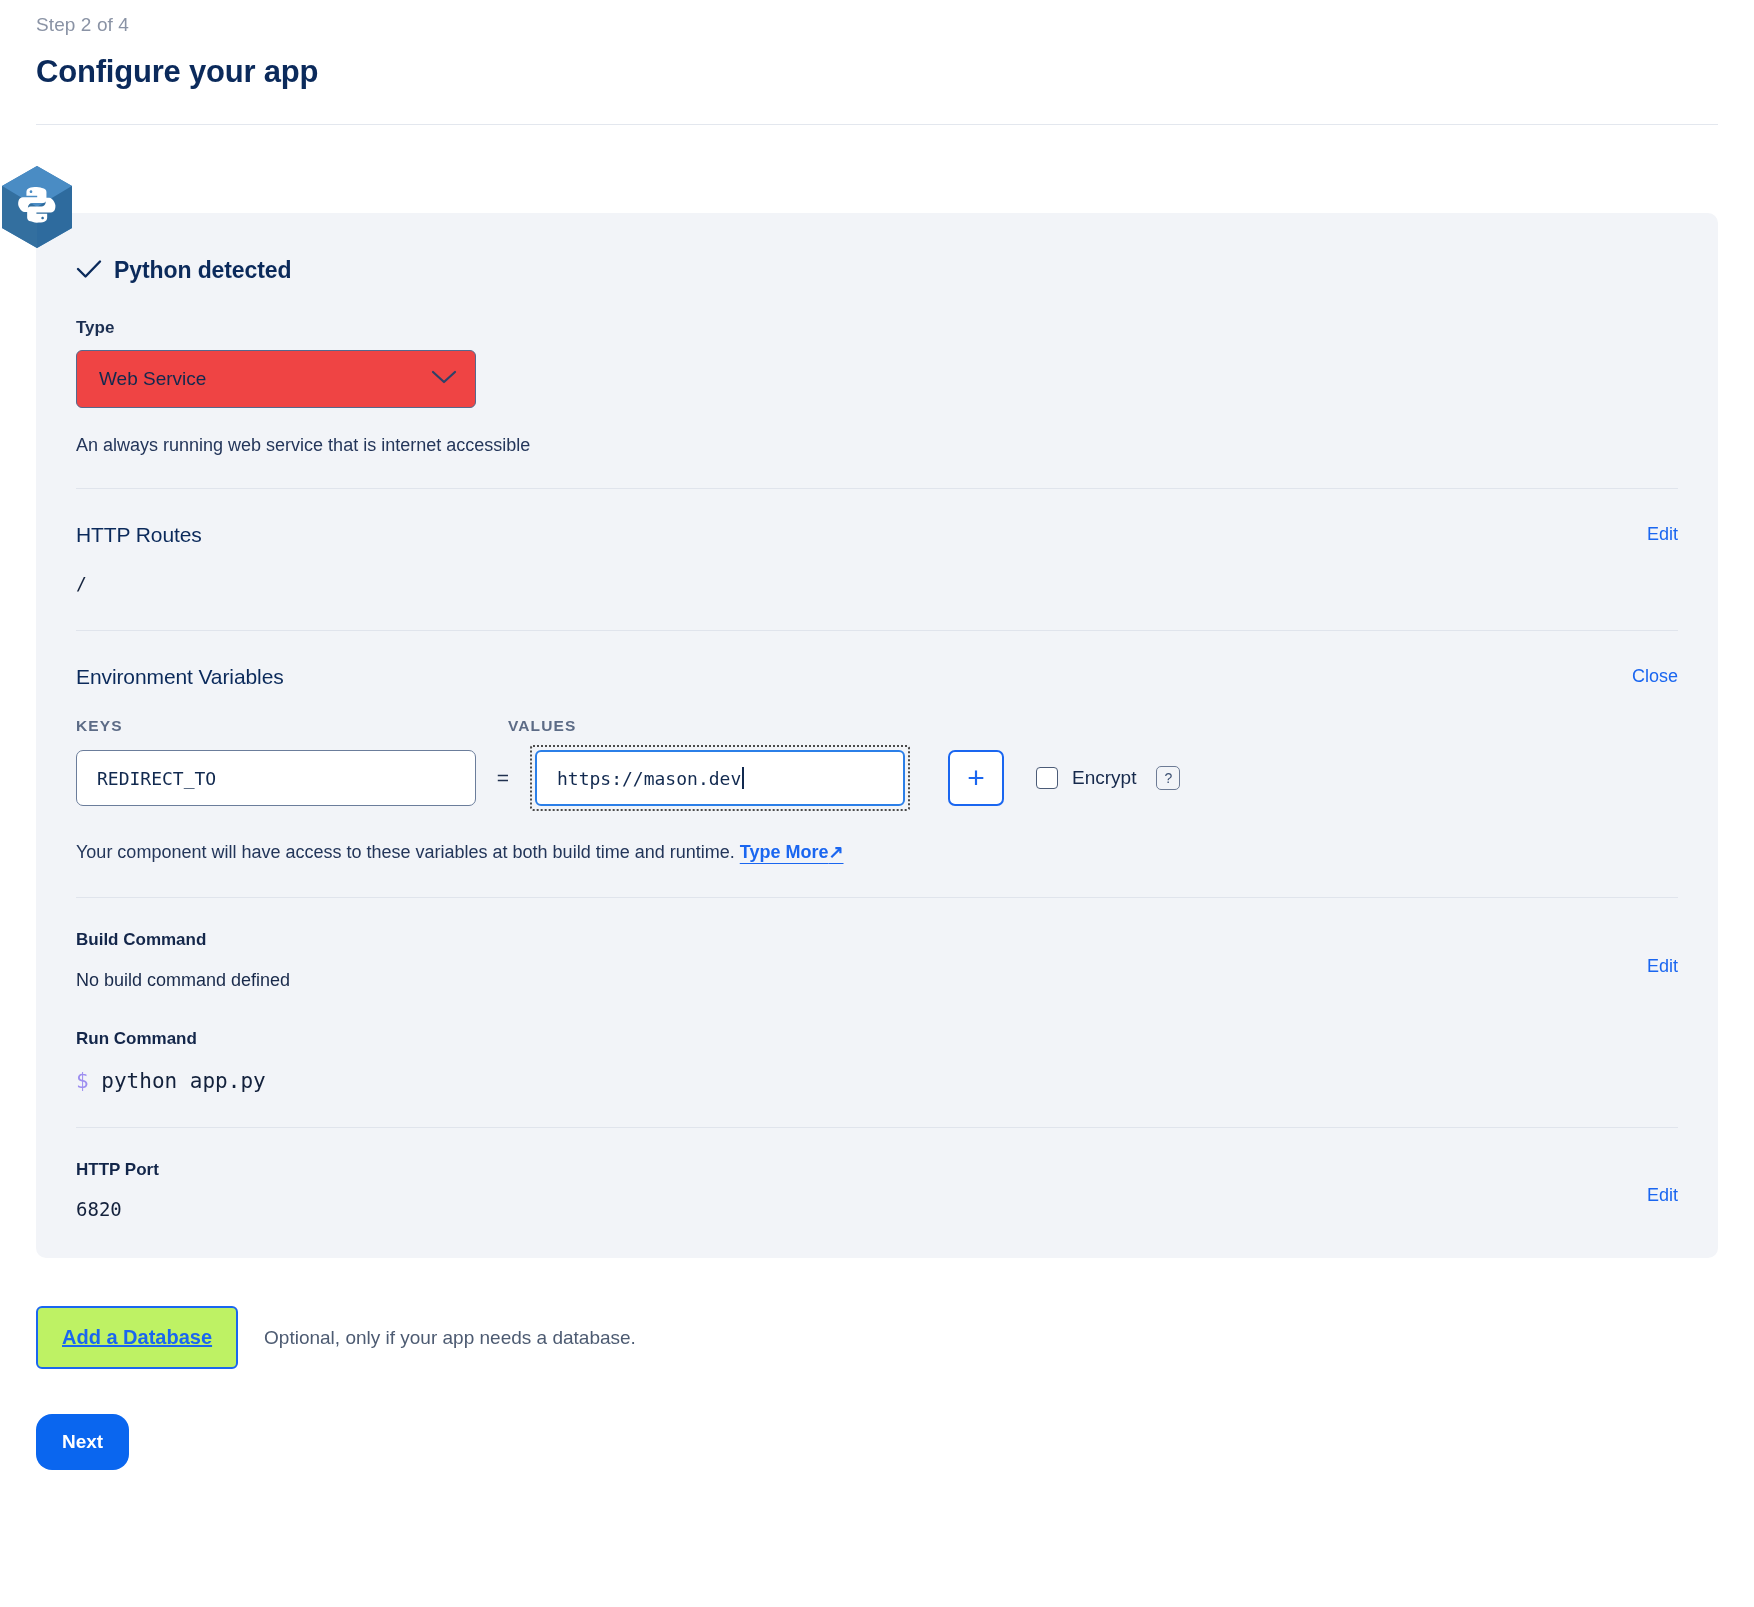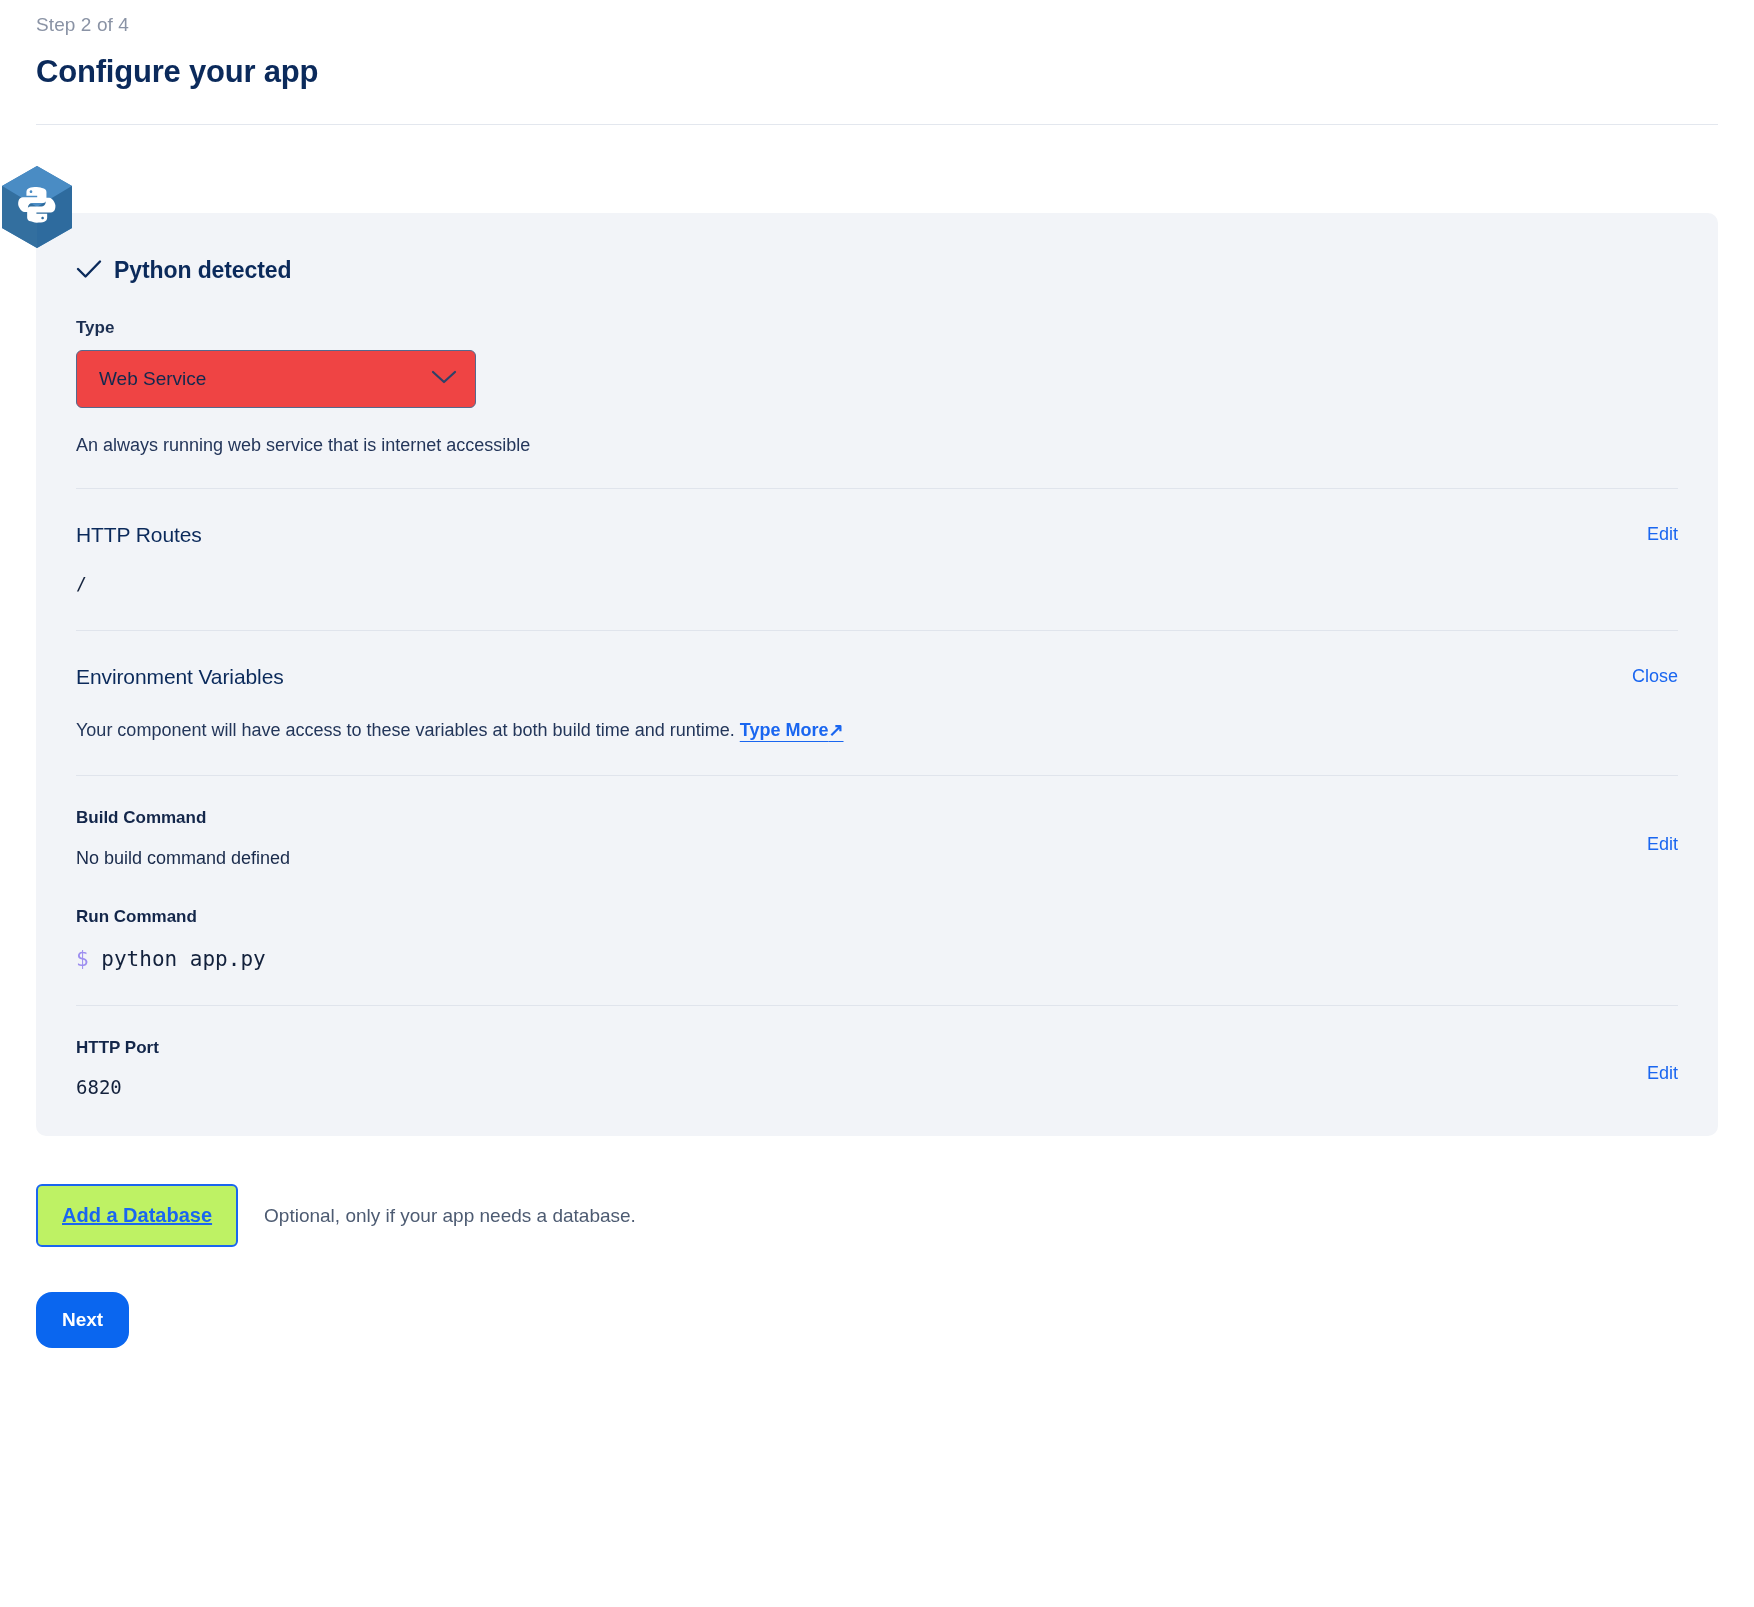--- a/index.html
+++ b/index.html
@@ -368,21 +368,41 @@
       </div>
       <div class="mono-val">/</div>
 
       <div class="divider" style="margin-top:36px;"></div>
 
       <div class="section-head">
         <span class="section-title">Environment Variables</span>
         <span class="link-action">Close</span>
       </div>
 
-
+      <div class="col-heads">
+        <span class="col-head col-keys">KEYS</span>
+        <span class="col-head">VALUES</span>
+      </div>
+
+      <div class="env-row">
+        <div class="txt-input key-input">REDIRECT_TO</div>
+        <div class="equals">=</div>
+        <div class="value-focus">
+          <div class="txt-input value-input">
+            <span>https://mason.dev</span>
+              <span class="caret"></span>
+          </div>
+        </div>
+        <div class="plus-btn">+</div>
+        <div class="encrypt-wrap">
+          <span class="checkbox"></span>
+          <span class="encrypt-label">Encrypt</span>
+          <span class="help-badge">?</span>
+        </div>
+      </div>
 
       <div class="helper-text">
         <span>Your component will have access to these variables at both build time and runtime.</span>
         <span class="learn-more"><span>Type More</span><span>↗</span></span>
       </div>
 
       <div class="divider" style="margin-top:34px;"></div>
 
       <div class="row-flex" style="margin-top:32px;">
         <div>

